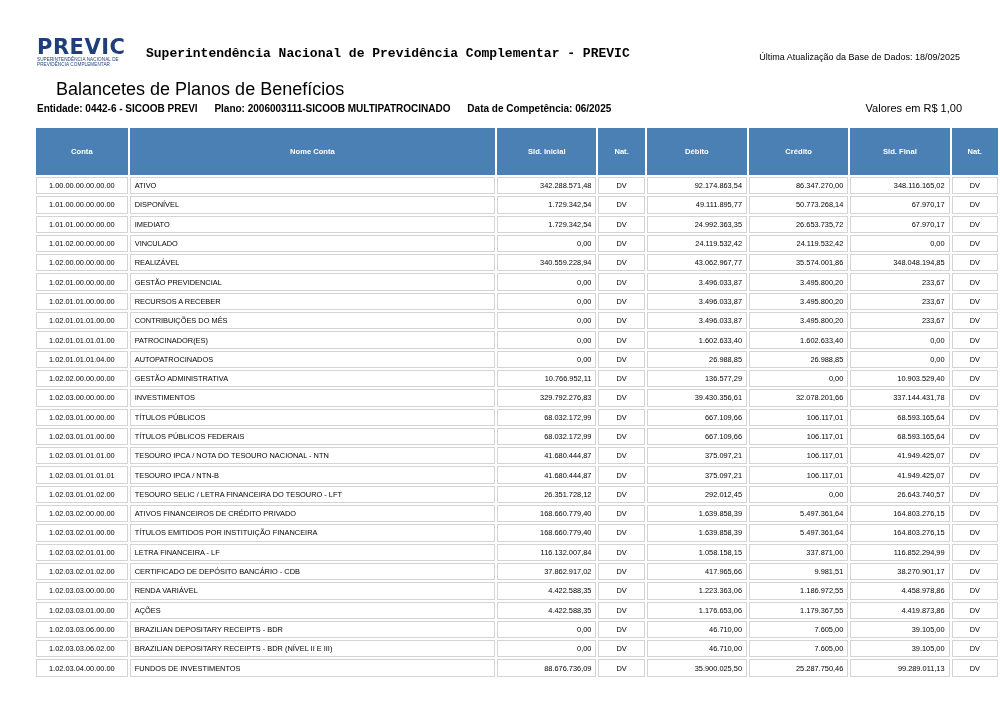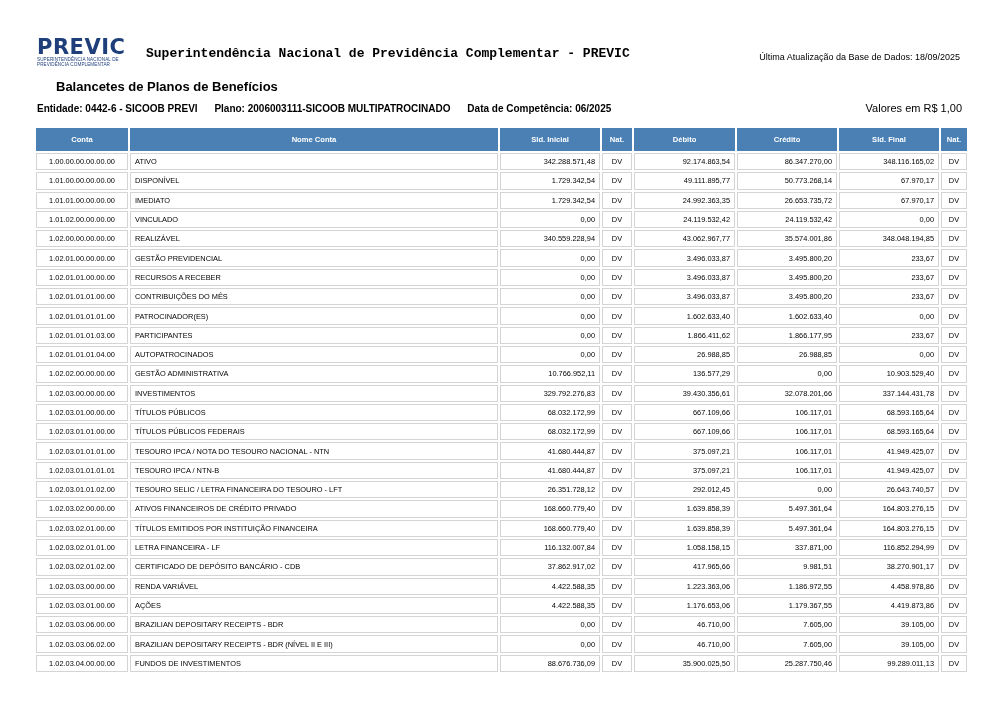--- a/index.html
+++ b/index.html
@@ -5,27 +5,27 @@
   html, body { margin: 0; padding: 0; background: #ffffff; }
   body { width: 1000px; height: 707px; position: relative; overflow: hidden;
          font-family: "Liberation Sans", sans-serif; color: #000; }
   .header { position: absolute; left: 37px; top: 37px; width: 925px; height: 36px; }
   .logo { position: absolute; left: 0; top: 0; width: 96px; height: 34px; }
   .logo-word { font-family: "DejaVu Sans", sans-serif; font-weight: bold; font-size: 21px;
                color: #1f3f7a; letter-spacing: 0.5px; line-height: 20px; display: block; }
   .logo-sub { font-size: 4.6px; color: #1f3f7a; line-height: 5px; display: block; letter-spacing: 0.1px; text-transform: uppercase; white-space: nowrap; }
   .org-title { position: absolute; left: 109px; top: 9px; font-size: 13px; font-weight: bold; white-space: nowrap; font-family: Liberation Mono, monospace; }
   .update { position: absolute; right: 2px; top: 15px; font-size: 9px; white-space: nowrap; }
-  .report-title { position: absolute; left: 37px; top: 79px; font-size: 13px; font-weight: bold; padding-left: 19px; }
+  .report-title { position: absolute; left: 37px; top: 79px; font-size: 18px; font-weight: normal; padding-left: 19px; }
   .meta { position: absolute; left: 37px; top: 103px; font-size: 10px; font-weight: bold; white-space: nowrap; }
   .meta span { margin-right: 14px; }
   .units { position: absolute; right: 38px; top: 102px; font-size: 11px; white-space: nowrap; }
   table.bal { position: absolute; left: 34px; top: 126px; border-collapse: separate; border-spacing: 2px;
               background: #ffffff; font-size: 7.4px; table-layout: fixed; }
-  table.bal th { background: #4a80b4; color: #fff; font-weight: bold; height: 15px; padding: 4px; text-align: center; font-size: 7.6px; }
+  table.bal th { background: #4a80b4; color: #fff; font-weight: bold; height: 15px; padding: 16px; text-align: center; font-size: 7.6px; }
   table.bal td { height: 15.3px; padding: 0 4px; border: 1px solid #d4d4d4; white-space: nowrap; overflow: hidden; }
   table.bal td.c-conta { text-align: center; }
   table.bal td.c-nome { text-align: left; }
   table.bal td.num { text-align: right; }
   table.bal td.nat { text-align: center; }
 </style>
 </head>
 <body>
 
 <div class="header">
@@ -155,30 +155,20 @@
         <td class="c-conta">1.02.01.01.01.01.00</td>
         <td class="c-nome">PATROCINADOR(ES)</td>
         <td class="num">0,00</td>
         <td class="nat">DV</td>
         <td class="num">1.602.633,40</td>
         <td class="num">1.602.633,40</td>
         <td class="num">0,00</td>
         <td class="nat">DV</td>
       </tr>
       <tr>
-        <td class="c-conta">1.02.01.01.01.03.00</td>
-        <td class="c-nome">PARTICIPANTES</td>
-        <td class="num">0,00</td>
-        <td class="nat">DV</td>
-        <td class="num">1.866.411,62</td>
-        <td class="num">1.866.177,95</td>
-        <td class="num">233,67</td>
-        <td class="nat">DV</td>
-      </tr>
-      <tr>
         <td class="c-conta">1.02.01.01.01.04.00</td>
         <td class="c-nome">AUTOPATROCINADOS</td>
         <td class="num">0,00</td>
         <td class="nat">DV</td>
         <td class="num">26.988,85</td>
         <td class="num">26.988,85</td>
         <td class="num">0,00</td>
         <td class="nat">DV</td>
       </tr>
       <tr>

